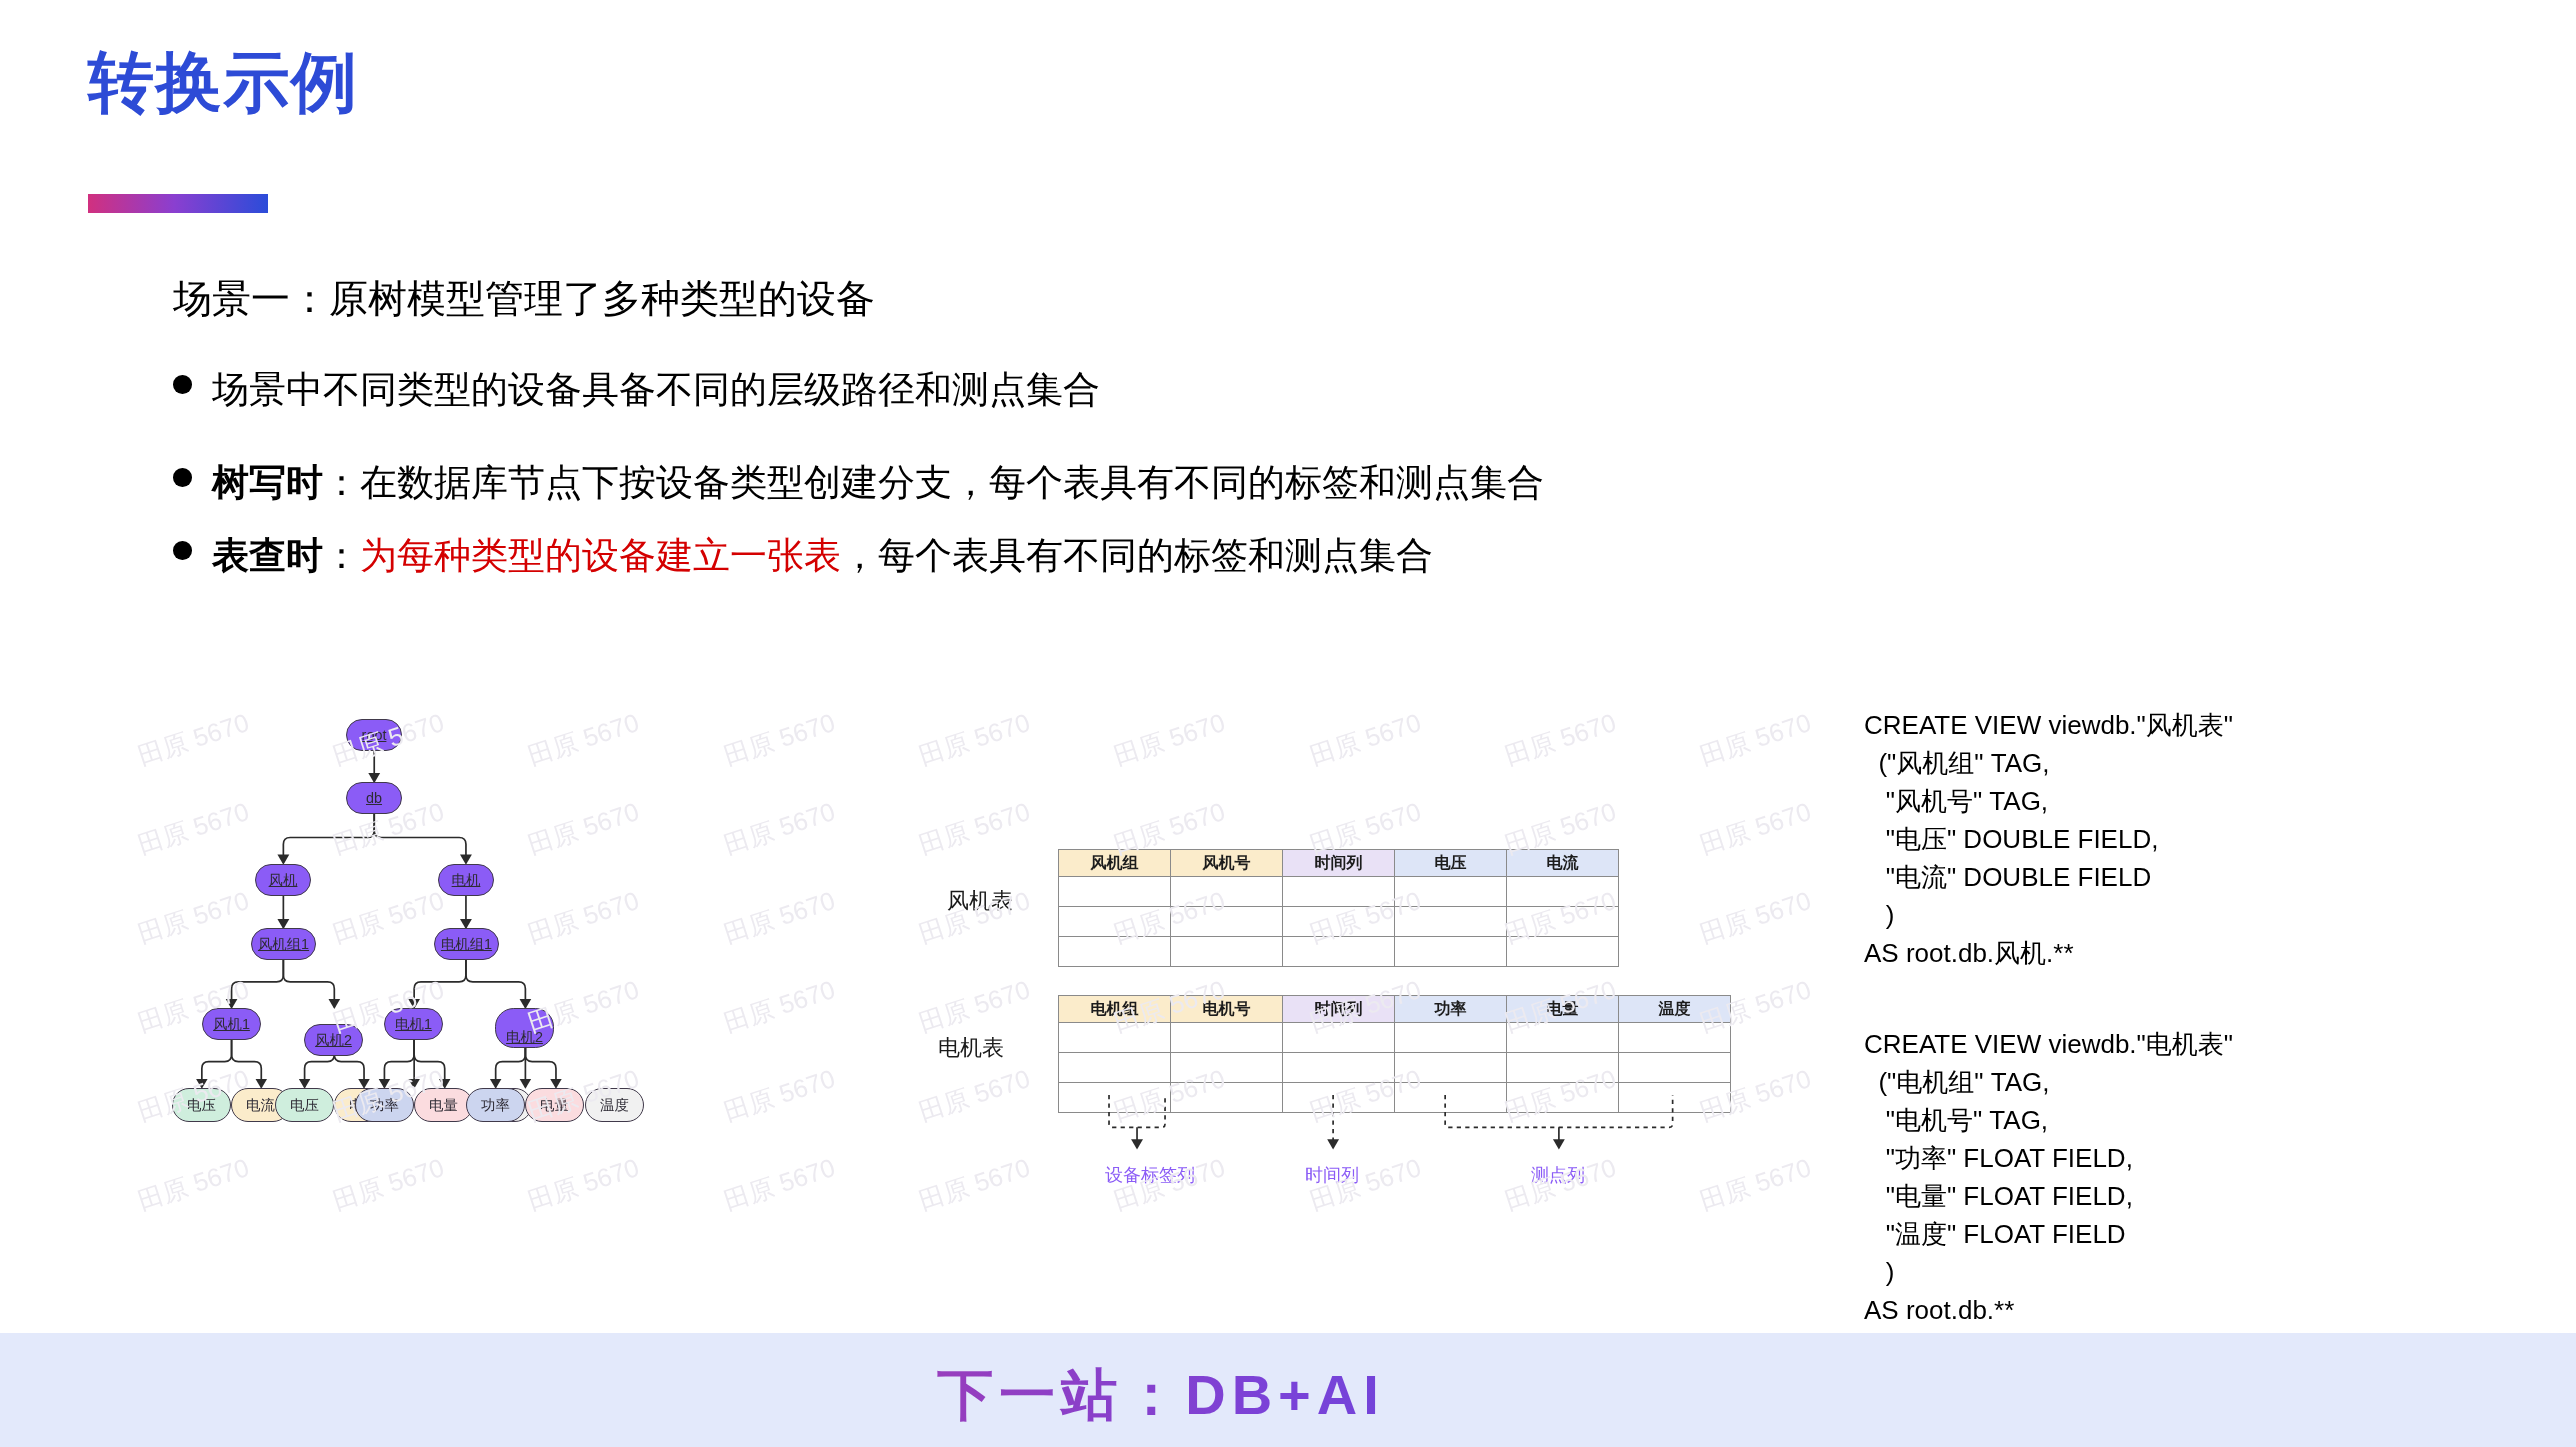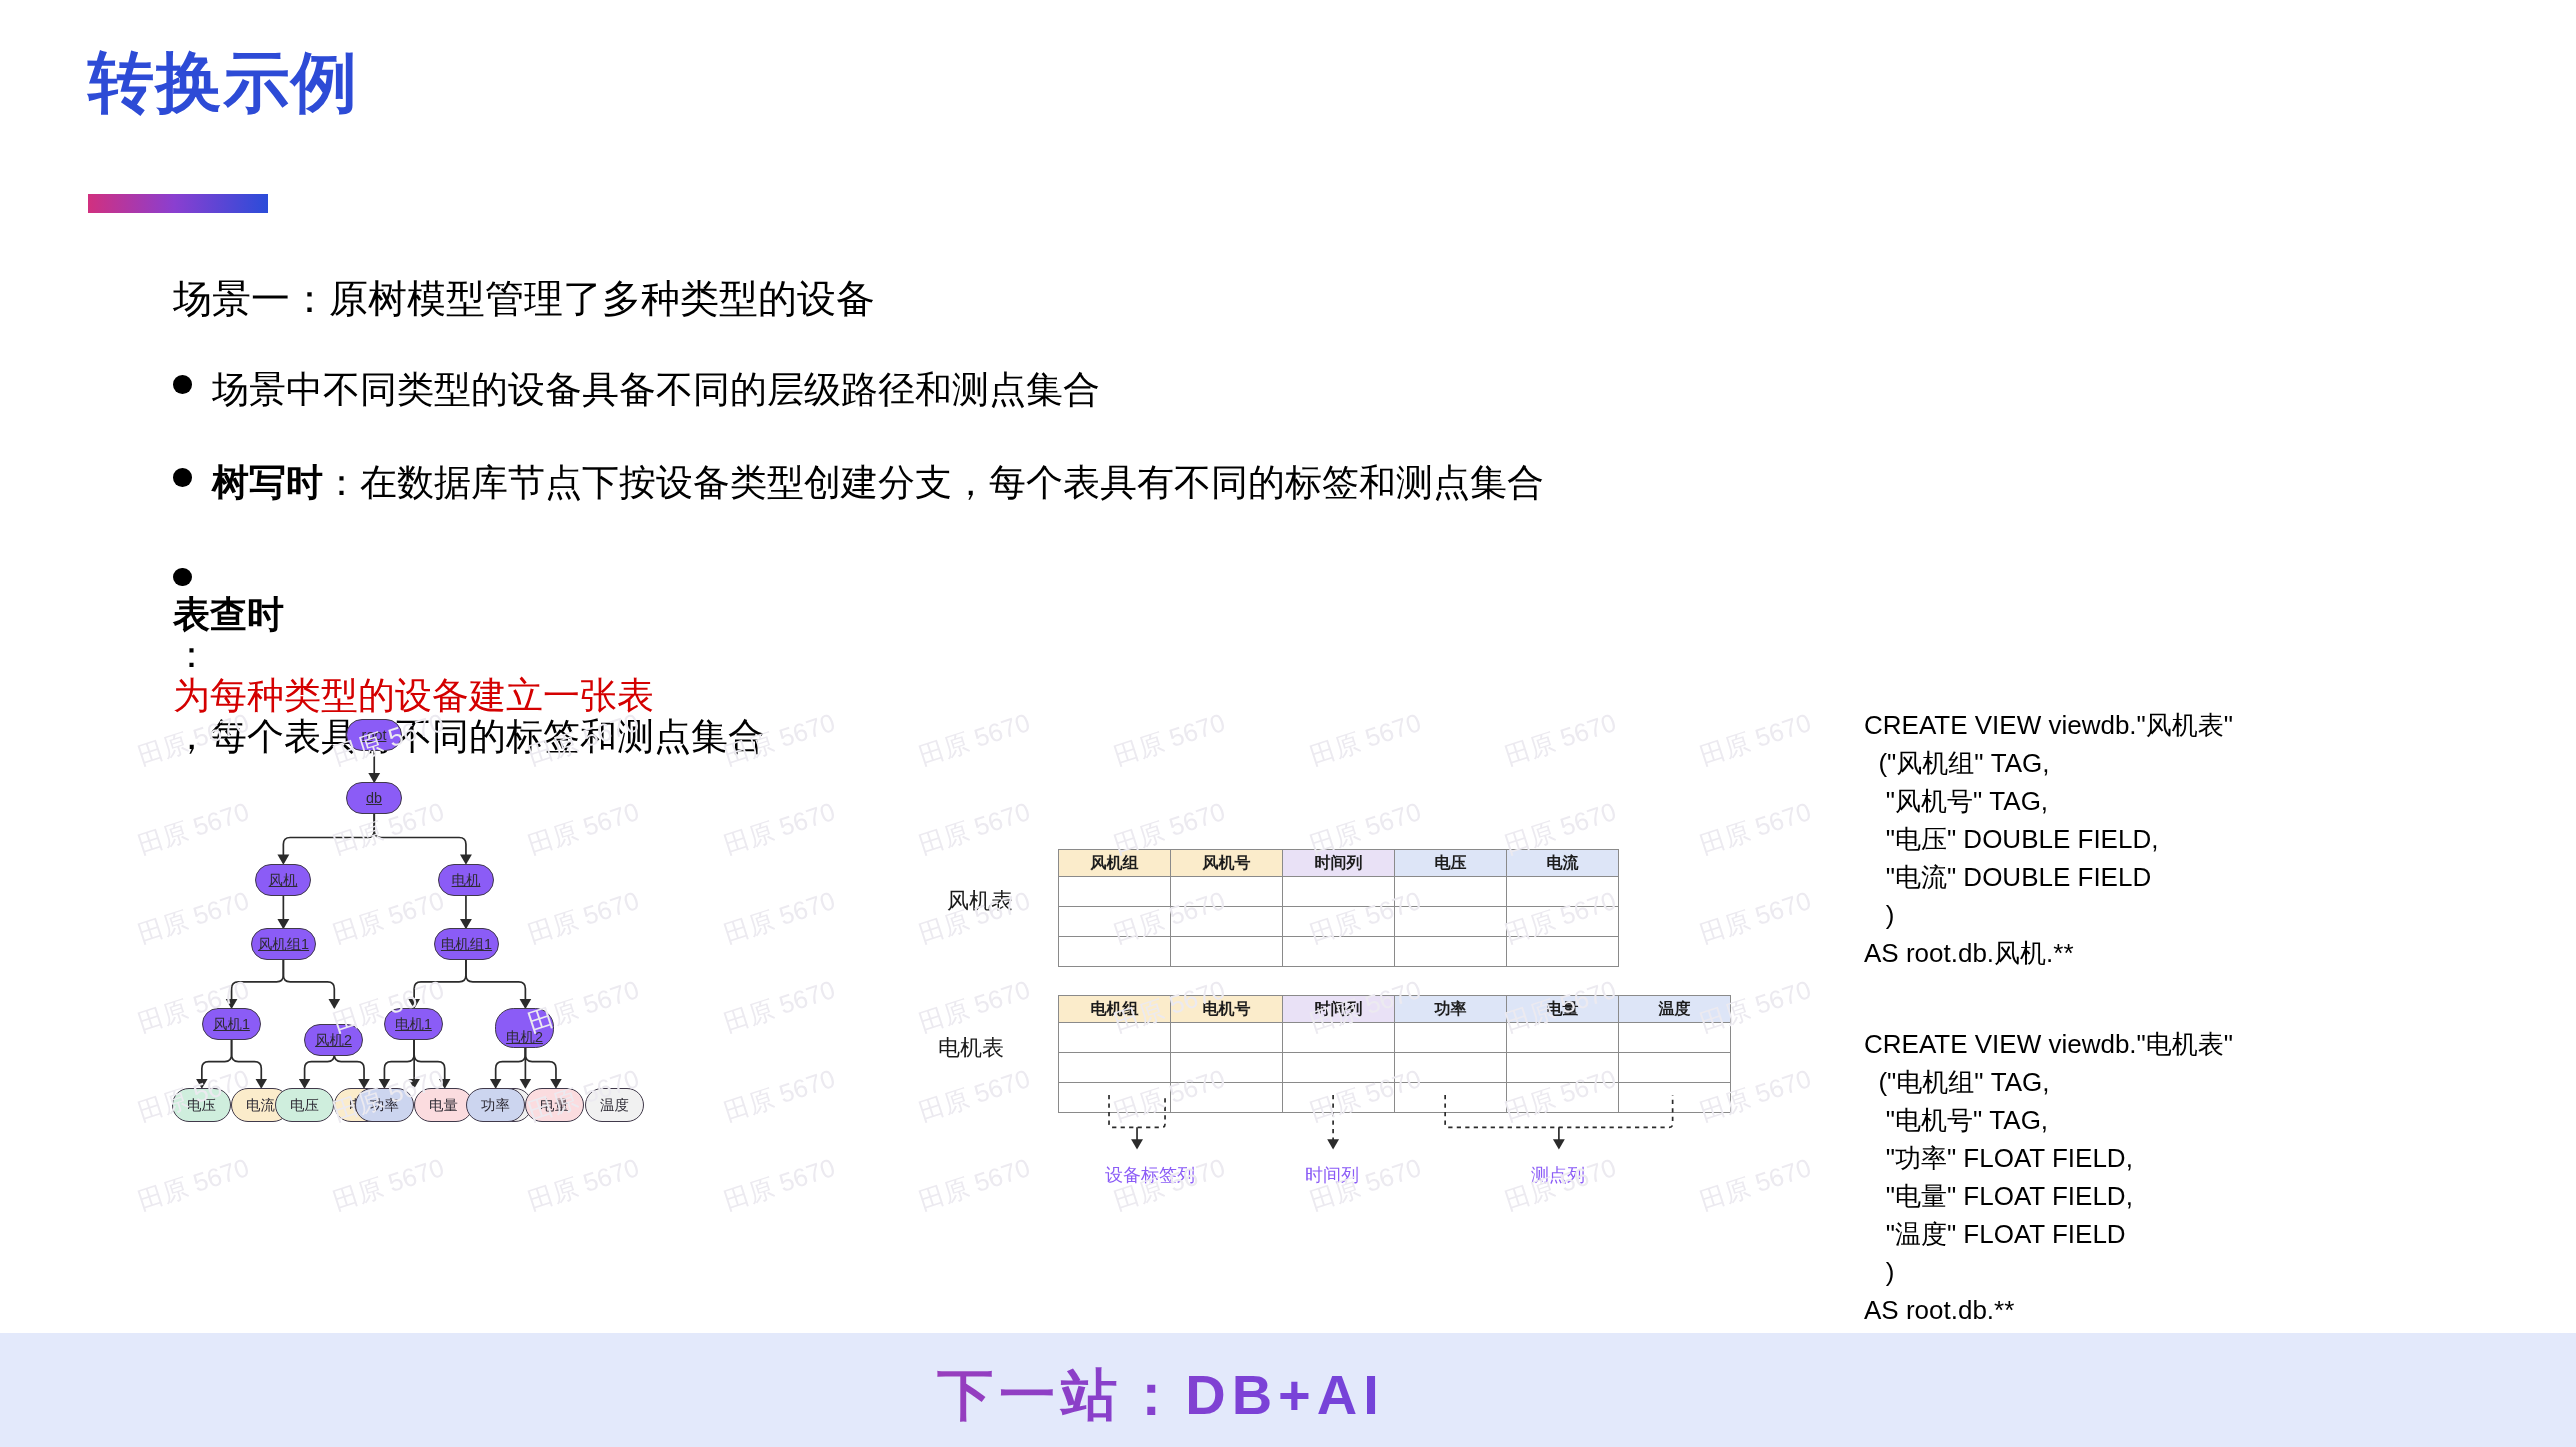--- a/index.html
+++ b/index.html
@@ -61,21 +61,21 @@
     height: 18.7px;
     border-radius: 50%;
     background: #000;
     margin-right: 20.4px;
     position: relative;
     top: -8.5px;
     flex: none;
   }
   #bullet-1 { top: 370px; }
   #bullet-2 { top: 463px; }
-  #bullet-3 { top: 576px; flex-direction: column; }
+  #bullet-3 { top: 536px; }
   .bold-lead { font-weight: bold; }
   .red-text { color: #d40000; }
 
   
   #tree-area {
     position: absolute;
     left: 127px;
     top: 705px;
     width: 773px;
     height: 535px;

